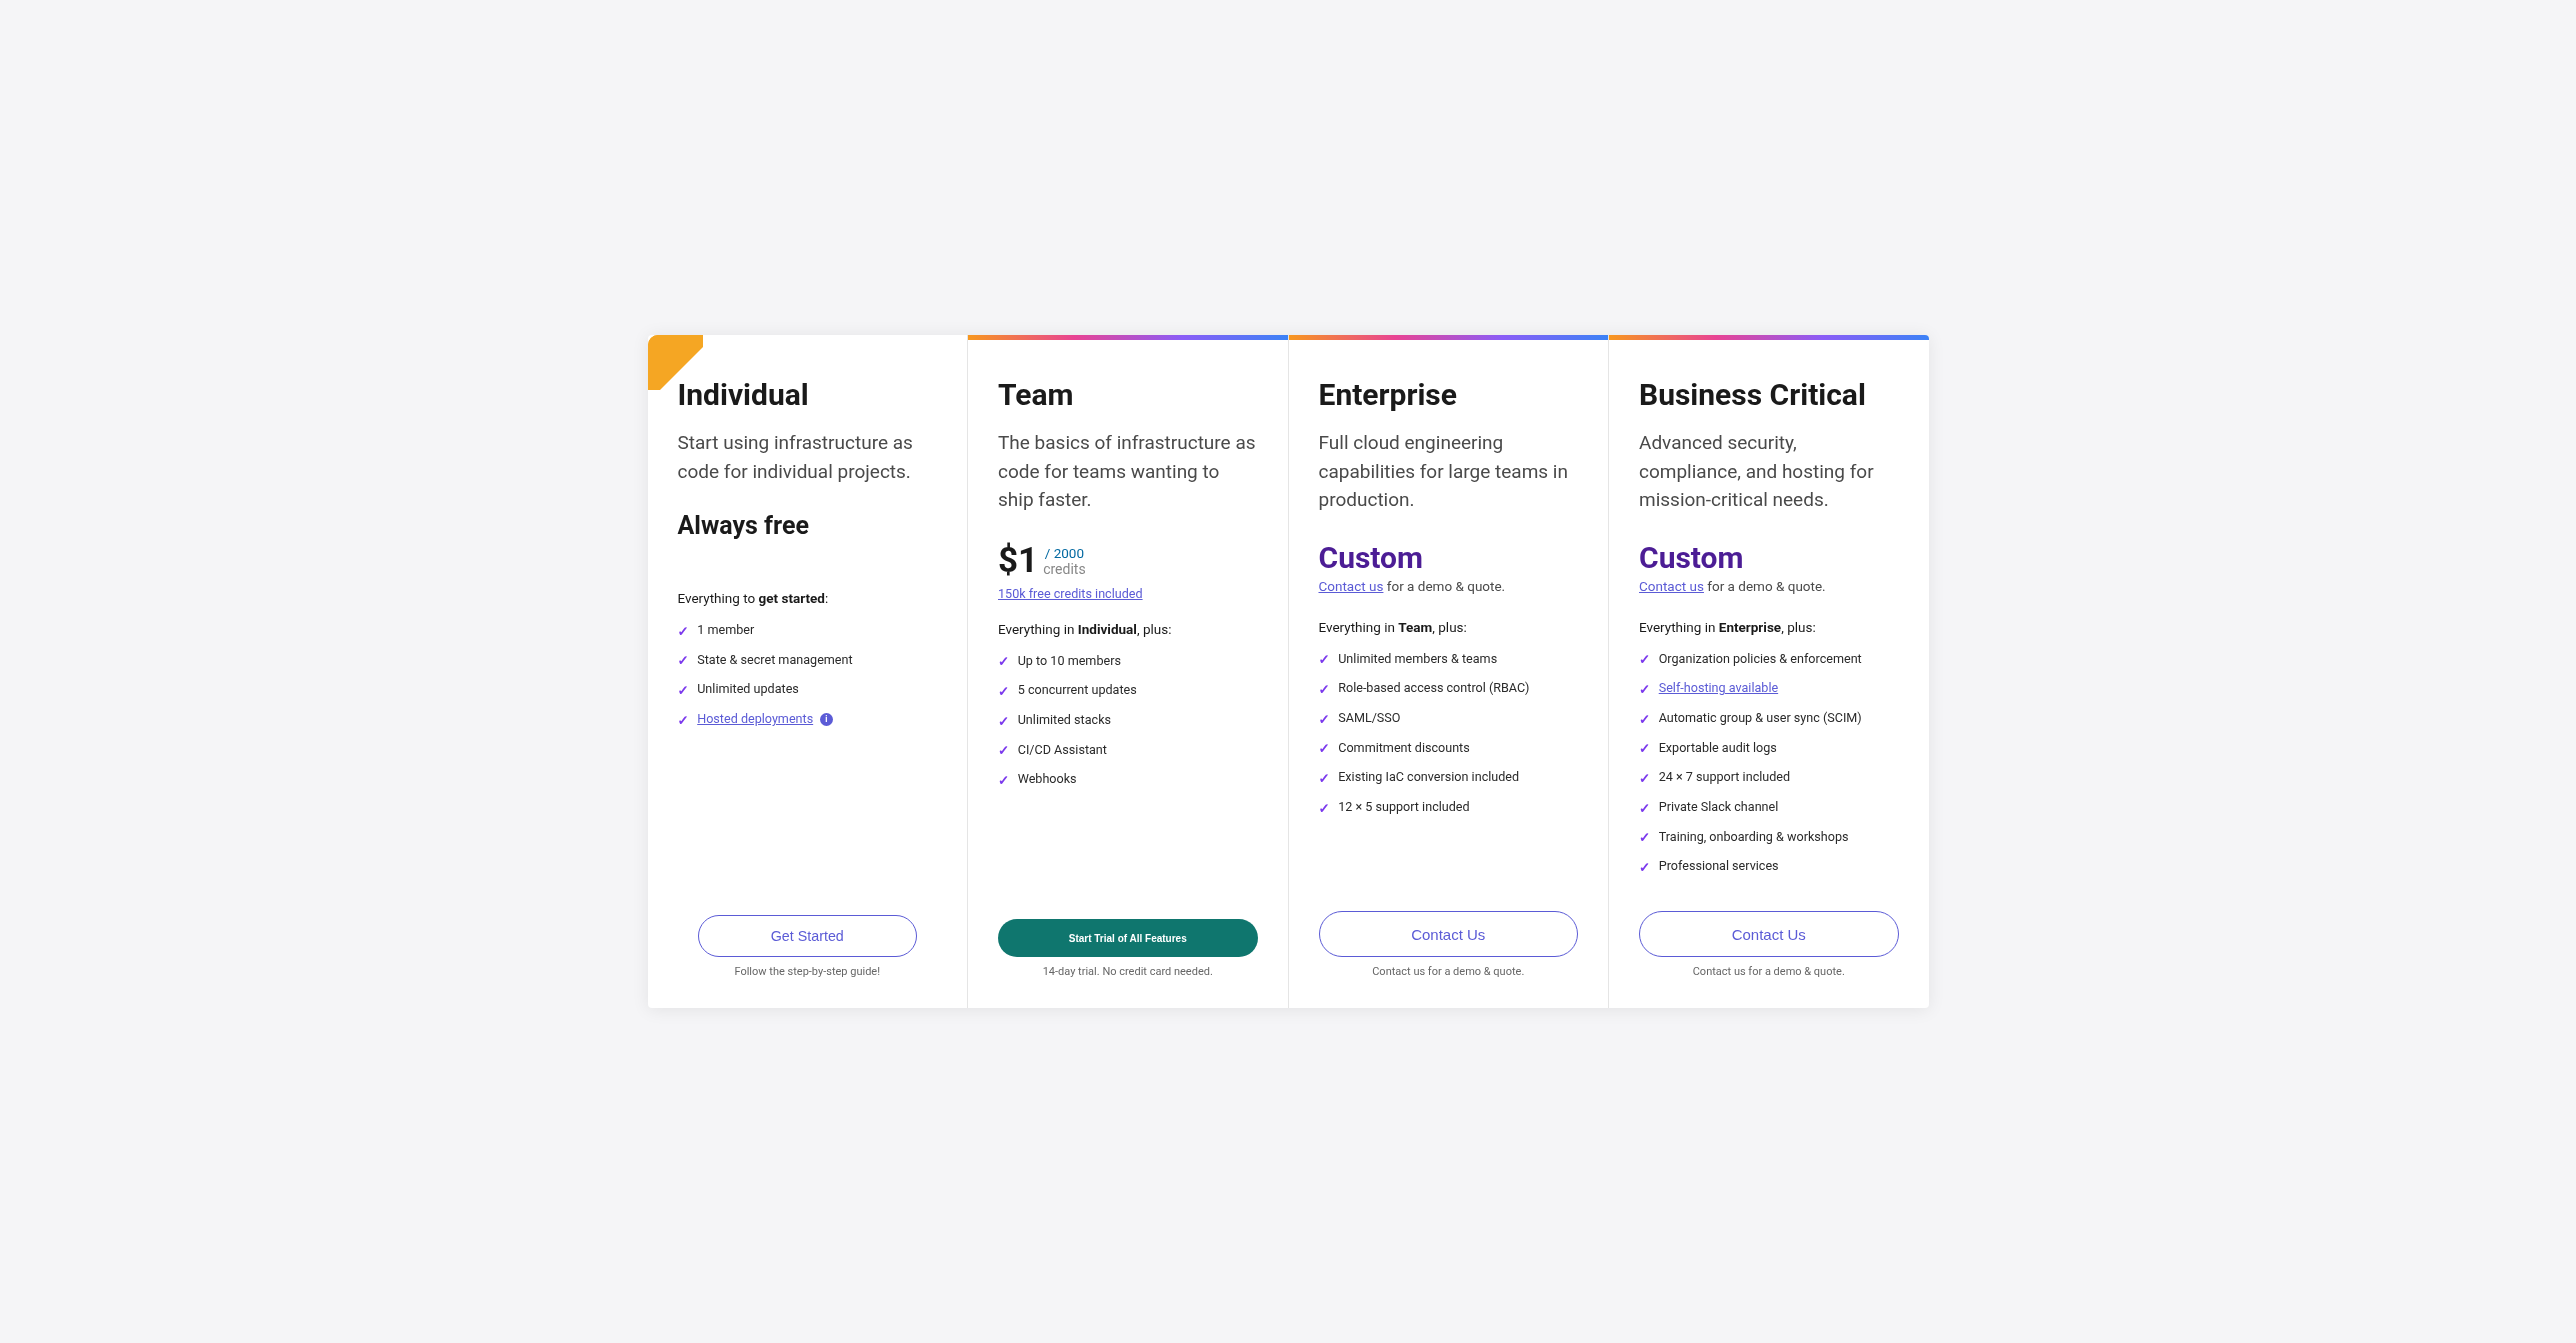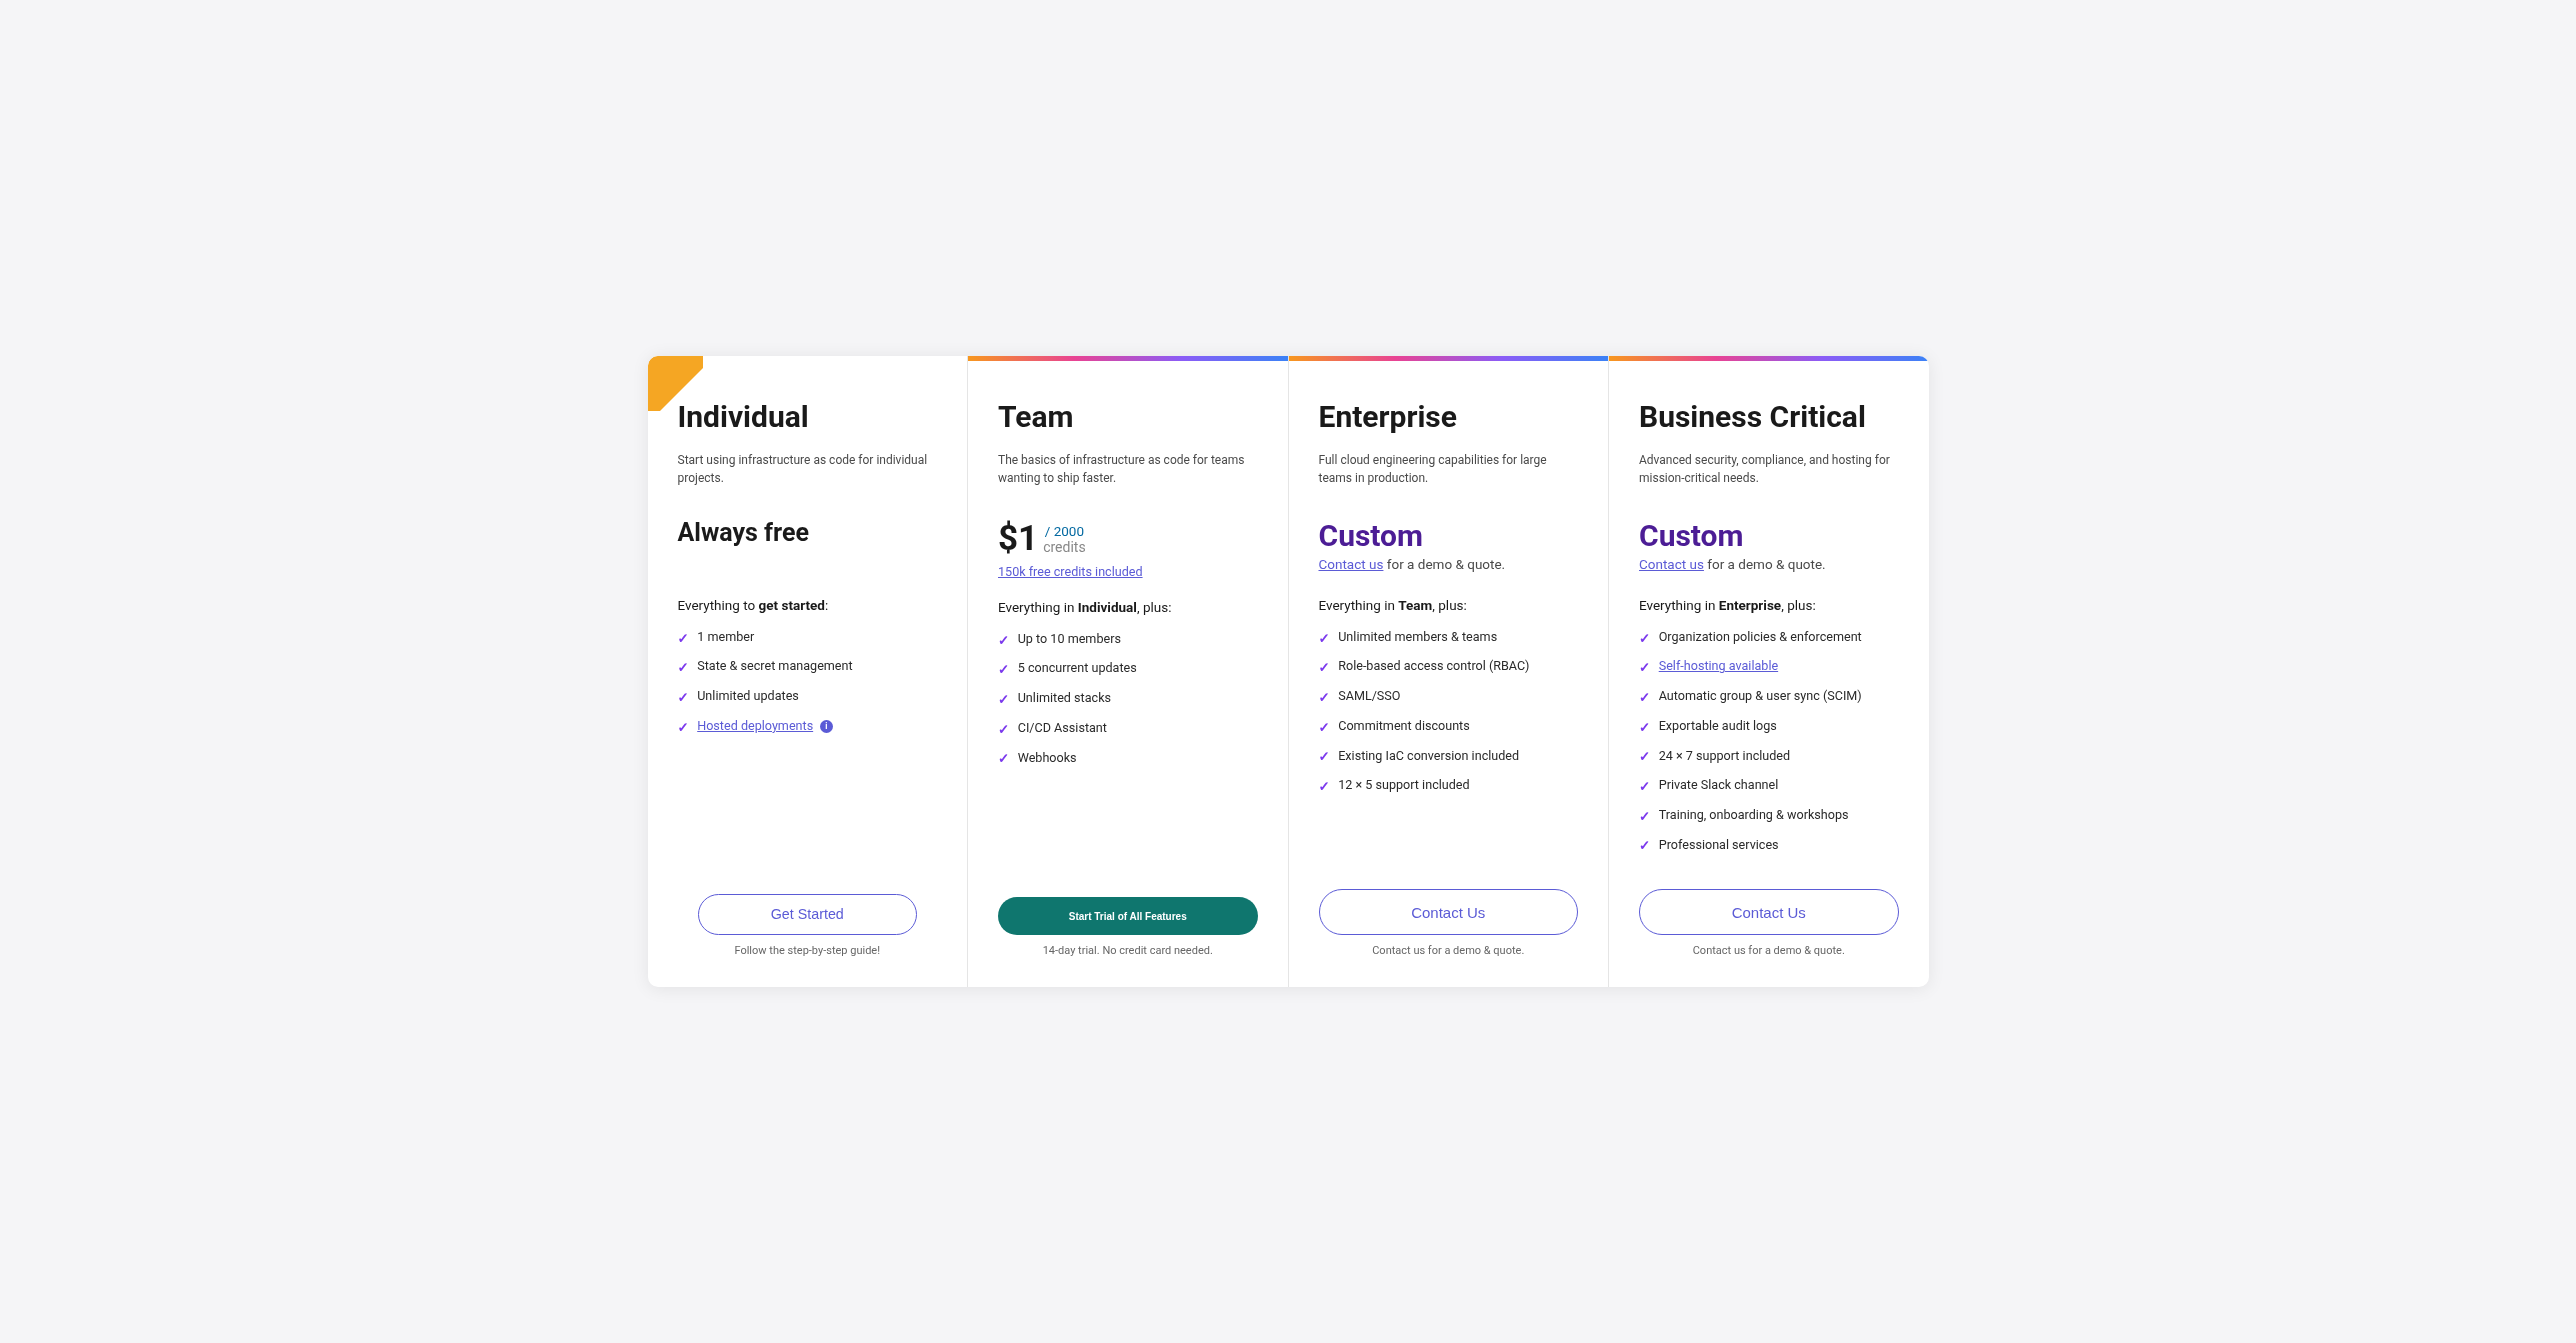--- a/index.html
+++ b/index.html
@@ -12,21 +12,21 @@
       justify-content: center;
       padding: 17px;
     }
 
     .pricing-container {
       display: flex;
       gap: 0;
       max-width: 1281px;
       width: 100%;
       background: white;
-      border-radius: 10px;
+      border-radius: 4px;
       overflow: hidden;
       box-shadow: 0 1.7px 17px rgba(0,0,0,0.08);
       position: relative;
     }
 
     .plan-card {
       flex: 1;
       padding: 34px 30px 30px;
       display: flex;
       flex-direction: column;
@@ -57,21 +57,21 @@
 
     .plan-name {
       font-size: 30px;
       font-weight: 700;
       color: #1a1a1a;
       margin-bottom: 17px;
       margin-top: 8.4px;
     }
 
     .plan-description {
-      font-size: 12px;
+      font-size: 19px;
       color: #4a4a4a;
       line-height: 1.5;
       margin-bottom: 25px;
       min-height: 42px;
     }
 
     .plan-price {
       margin-bottom: 20px;
       min-height: 59px;
     }

